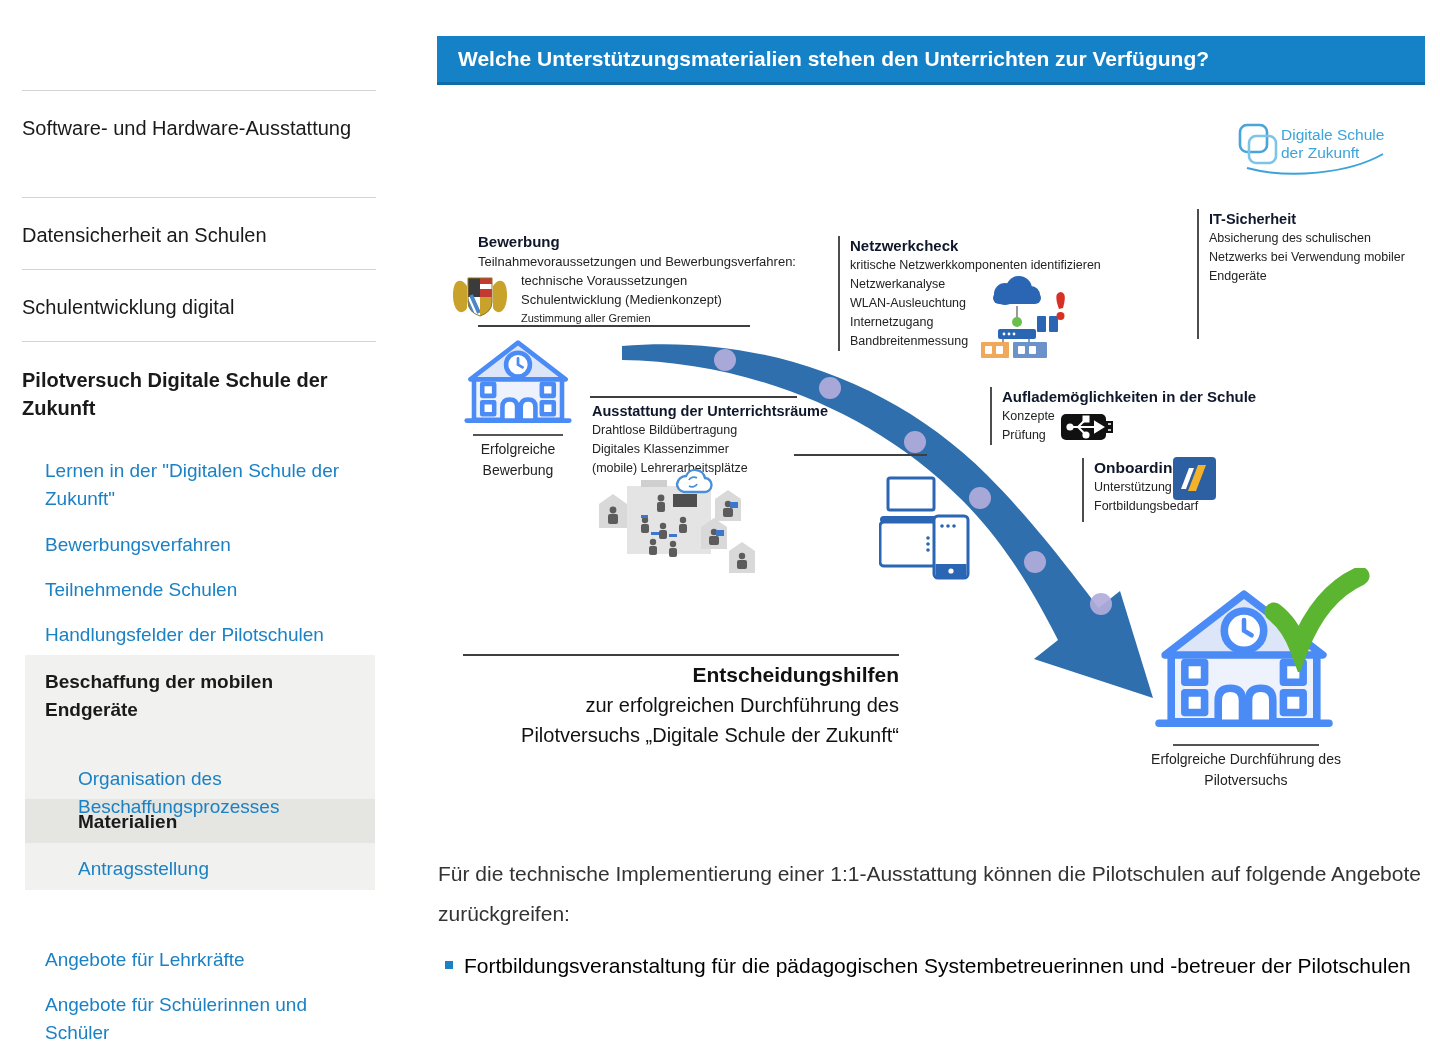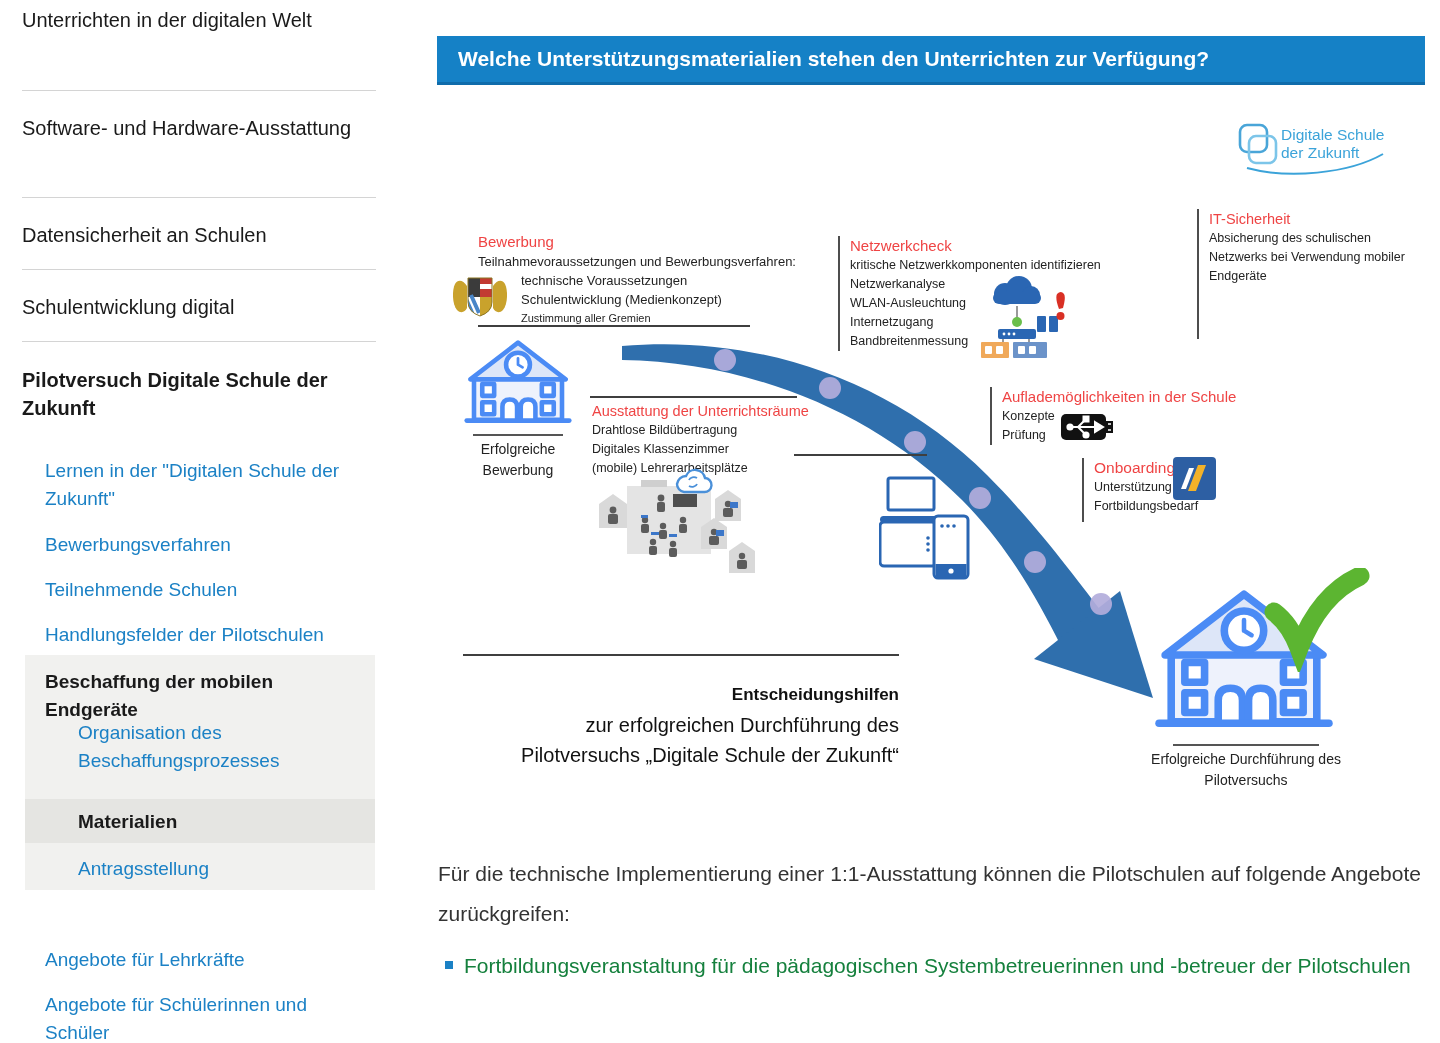--- a/index.html
+++ b/index.html
@@ -17,59 +17,58 @@
   .sub { left:45px; width:318px; font-size:19px; }
   .subsub { left:78px; width:288px; font-size:19px; }
   #gray-block { position:absolute; left:25px; top:655px; width:350px; height:235px; background:#f1f1ef; }
   #active-row { position:absolute; left:25px; top:799px; width:350px; height:44px; background:#e5e5e2; }
 
   
   #main { position:absolute; left:437px; top:0; width:988px; height:1043px; }
   #banner { position:absolute; left:0; top:36px; width:988px; height:49px; background:#1581c6;
     border-bottom:3px solid #0f6cab; color:#fff; font-size:21px; font-weight:600;
     line-height:46px; padding-left:21px; }
-  .ig-title { font-weight:normal; font-size:15px; color:#ef4444; line-height:20px; }
+  .ig-title { font-weight:bold; font-size:15px; color:#0f172a; line-height:20px; }
   .ig-line { font-size:12.5px; color:#232323; line-height:19px; }
   .vbar { border-left:2px solid #4d4d4d; padding-left:10px; }
   .hline { position:absolute; height:2px; background:#3f3f3f; }
   .caption { font-size:14px; color:#222; text-align:center; line-height:21px; }
   .cap-line { position:absolute; height:1.5px; background:#555; }
   #ent-block { position:absolute; left:26px; top:660px; width:436px; text-align:right; color:#111; }
-  #ent-title { font-size:17px; font-weight:bold; line-height:30px;margin-top:20px; }
+  #ent-title { font-size:21px; font-weight:bold; line-height:30px; }
   .ent-line { font-size:20px; line-height:30px; }
   #paragraph { position:absolute; left:1px; top:854px; width:1002px; font-size:21px;
     line-height:40px; color:#333; }
   .bullet-item { position:absolute; left:1px; top:946px; width:1000px; padding-left:26px;
-    font-size:21px; line-height:40px; color:#15803d; }
+    font-size:21px; line-height:40px; color:#000000; }
   .bullet-sq { position:absolute; left:7px; top:15px; width:8px; height:8px; background:#1b81c5; }
 </style>
 </head>
 <body>
 
 <nav id="sidebar">
-  <div class="nav-link" style="top:6px">Unterrichten in der digitalen Welt</div>
   <div class="nav-div" style="top:90px"></div>
   <div class="nav-link" style="top:114px">Software- und Hardware-Ausstattung</div>
   <div class="nav-div" style="top:197px"></div>
   <div class="nav-link" style="top:221px">Datensicherheit an Schulen</div>
   <div class="nav-div" style="top:269px"></div>
   <div class="nav-link" style="top:293px">Schulentwicklung digital</div>
   <div class="nav-div" style="top:341px"></div>
   <div class="nav-link nav-head" style="top:366px">Pilotversuch Digitale Schule der Zukunft</div>
 
   <div class="nav-link sub blue" style="top:457px">Lernen in der "Digitalen Schule der Zukunft"</div>
   <div class="nav-link sub blue" style="top:531px">Bewerbungsverfahren</div>
   <div class="nav-link sub blue" style="top:576px">Teilnehmende Schulen</div>
   <div class="nav-link sub blue" style="top:621px">Handlungsfelder der Pilotschulen</div>
 
   <div id="gray-block"></div>
   <div id="active-row"></div>
 
   <div class="nav-link sub nav-head" style="top:668px">Beschaffung der mobilen Endgeräte</div>
-  <div class="nav-link subsub blue" style="top:719px">Organisation des Beschaffungsprozesses</div>
+  <div class="nav-link subsub blue" style="top:765px">Organisation des Beschaffungsprozesses</div>
   <div class="nav-link subsub blue" style="top:855px">Antragsstellung</div>
   <div class="nav-link subsub nav-head" style="top:808px">Materialien</div>
 
   <div class="nav-link sub blue" style="top:946px">Angebote für Lehrkräfte</div>
   <div class="nav-link sub blue" style="top:991px">Angebote für Schülerinnen und Schüler</div>
 </nav>
 
 <main id="main">
 
   <div id="banner">Welche Unterstützungsmaterialien stehen den Unterrichten zur Verfügung?</div>

